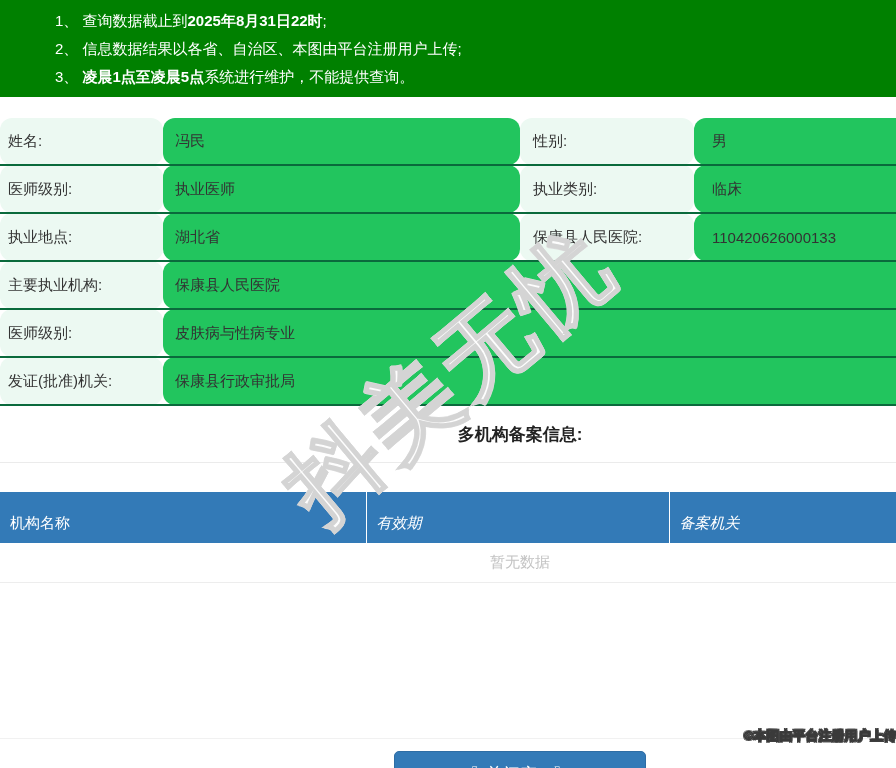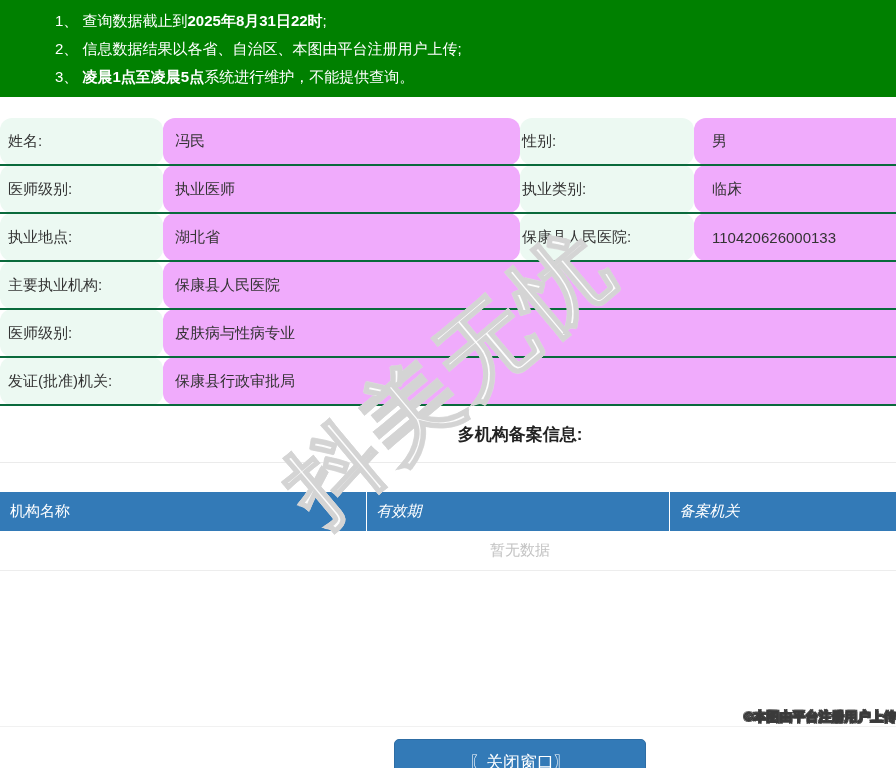--- a/index.html
+++ b/index.html
@@ -38,22 +38,22 @@
   .info-table col.c3 { width: 174px; }
   .info-table col.c4 { width: 346px; }
   .info-table td {
     border-bottom: 2px solid #0a6a3c;
     height: 46px;
     padding: 0;
     vertical-align: middle;
     border-radius: 12px;
   }
   .info-table td.lbl  { background: #ecf9f2; padding-left: 8px; }
-  .info-table td.lbl2 { padding-left: 2px; }
-  .info-table td.val  { padding-left: 12px; background: #f0abfc; }
+  .info-table td.lbl2 { padding-left: 13px; }
+  .info-table td.val  { padding-left: 12px; background: #22c55e; }
   .info-table td.val2 { padding-left: 18px; }
 
   
   .section-title {
     width: 1040px;
     text-align: center;
     font-size: 17px;
     font-weight: bold;
     color: #222222;
     padding: 17px 0 16px 0;
@@ -70,21 +70,21 @@
   }
   .record-table col.r1 { width: 366px; }
   .record-table col.r2 { width: 303px; }
   .record-table col.r3 { width: 371px; }
   .record-table th {
     background: #337ab7;
     color: #ffffff;
     font-weight: normal;
     text-align: left;
     height: 39px;
-    padding: 0 0 0 10px;
+    padding: 12px 0 0 10px;
     margin-top: 12px;
   }
   .record-table th + th { border-left: 1px solid #ffffff; font-style: italic; }
   .record-table td.empty-cell {
     height: 37px;
     text-align: center;
     color: #c3c3c3;
     border-bottom: 1px solid #ededed;
   }
 
@@ -125,21 +125,21 @@
     text-shadow: 1px 1px 0 #dcdcdc, -1px -1px 0 #dcdcdc, 1px -1px 0 #dcdcdc, -1px 1px 0 #dcdcdc;
     transform: rotate(-40deg);
     pointer-events: none;
     line-height: 1;
   }
 
   
   .image-credit {
     position: absolute;
     left: 744px;
-    top: 708px;
+    top: 727px;
     white-space: nowrap;
     font-size: 13px;
     font-weight: bold;
     color: #ffffff;
     -webkit-text-stroke: 1px #3a3a3a;
     text-shadow: 1px 1px 0 #444444, -1px -1px 0 #444444, 1px -1px 0 #444444, -1px 1px 0 #444444;
   }
 </style>
 </head>
 <body>

